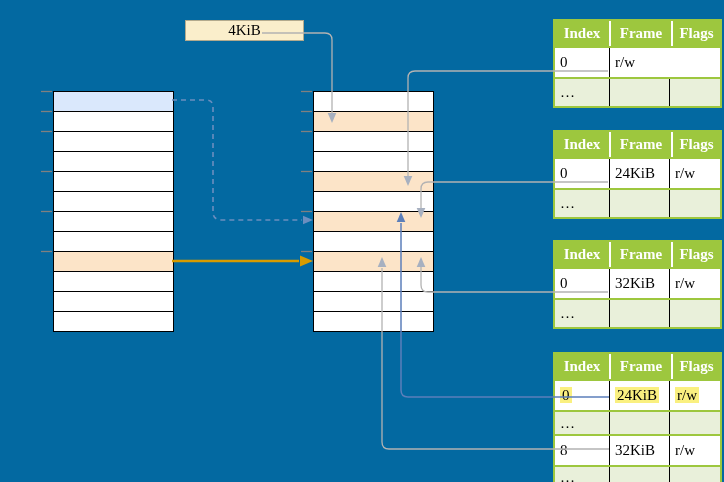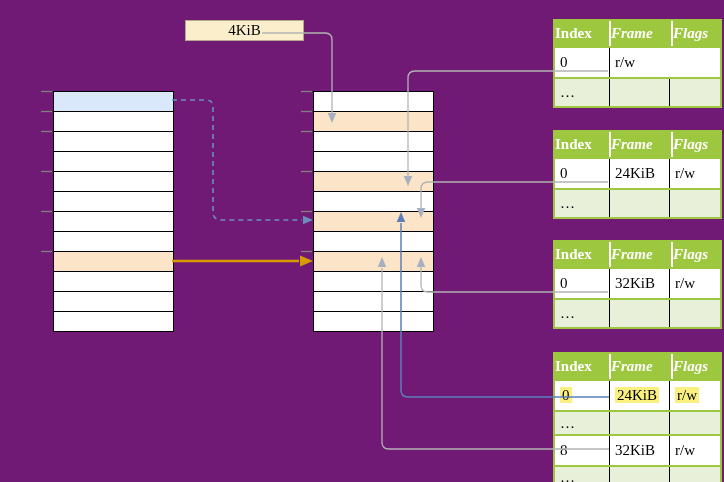--- a/index.html
+++ b/index.html
@@ -3,21 +3,21 @@
 <meta charset="utf-8">
 <style>
   html,body{margin:0;padding:0;}
   body{
     background:#000;
     font-family:"Liberation Serif","DejaVu Serif",serif;
   }
   #canvas{
     position:relative;
     width:724px;height:482px;
-    background:#701a75;
+    background:#0369a1;
     overflow:hidden;
   }
   
   .label-box{
     position:absolute;
     left:185px;top:20px;width:117px;height:19px;
     background:#faeecb;
     border:1px solid #b3aa8d;
     color:#000;
     font-size:15px;line-height:19px;text-align:center;
@@ -45,23 +45,23 @@
     width:165px;
     border:2px solid #9dc73e;
     background:#9dc73e;
   }
   .trow,.thead{display:flex;}
   .thead .c{
     background:#9dc73e;
     color:#fff;
     font-weight:bold;
     font-size:15px;
-    text-align:left;
-  }
-  .thead .c + .c{border-left:2px solid #fff;font-style:italic;}
+    text-align:center;
+  }
+  .thead .c + .c{border-left:2px solid #fff;}
   .trow{border-top:2px solid #9dc73e;}
   .trow .c{
     font-size:15px;
     color:#000;
     padding-left:5px;
     box-sizing:border-box;
     overflow:hidden;
     white-space:nowrap;
   }
   .trow .c + .c{border-left:1px solid #000;}

